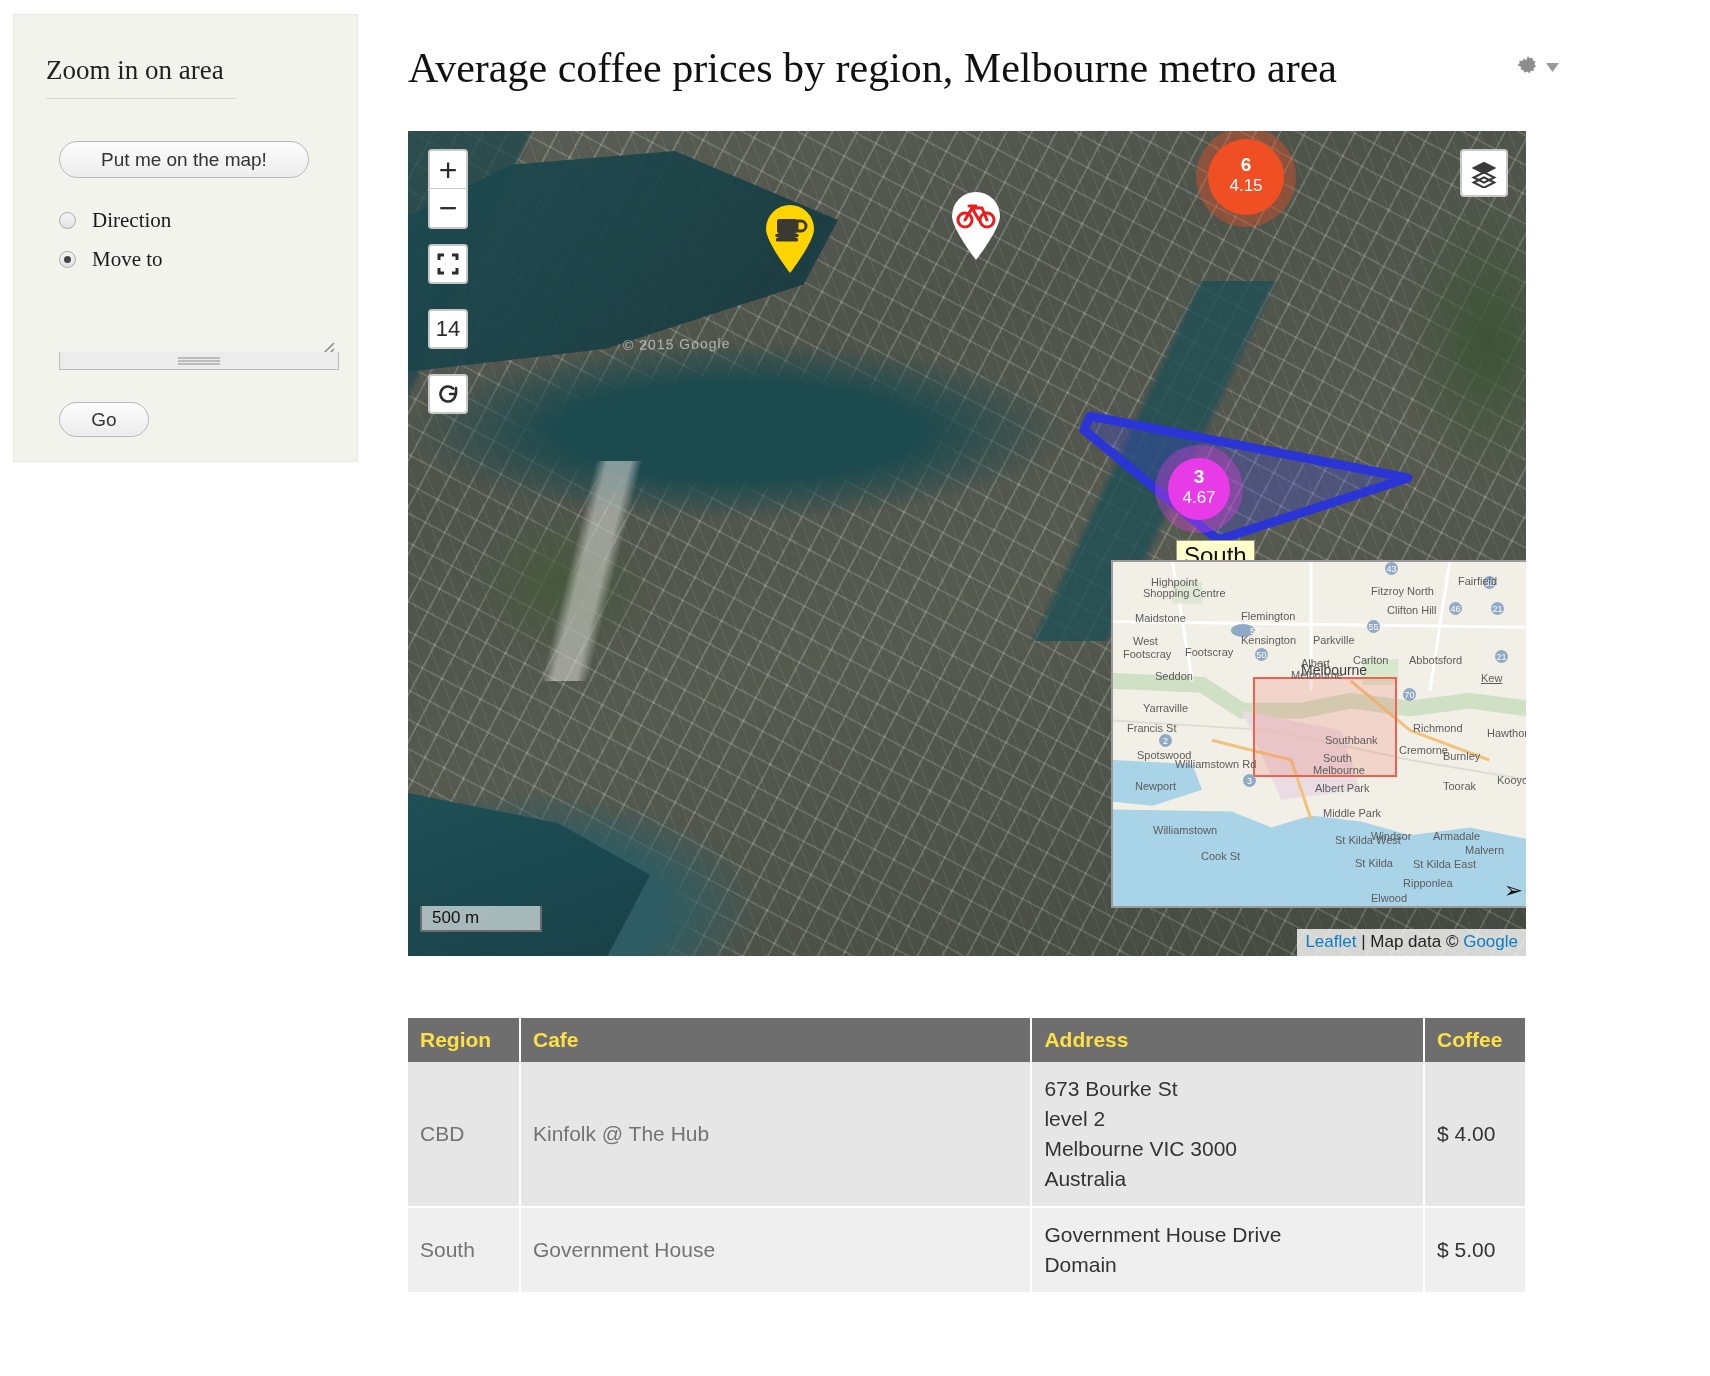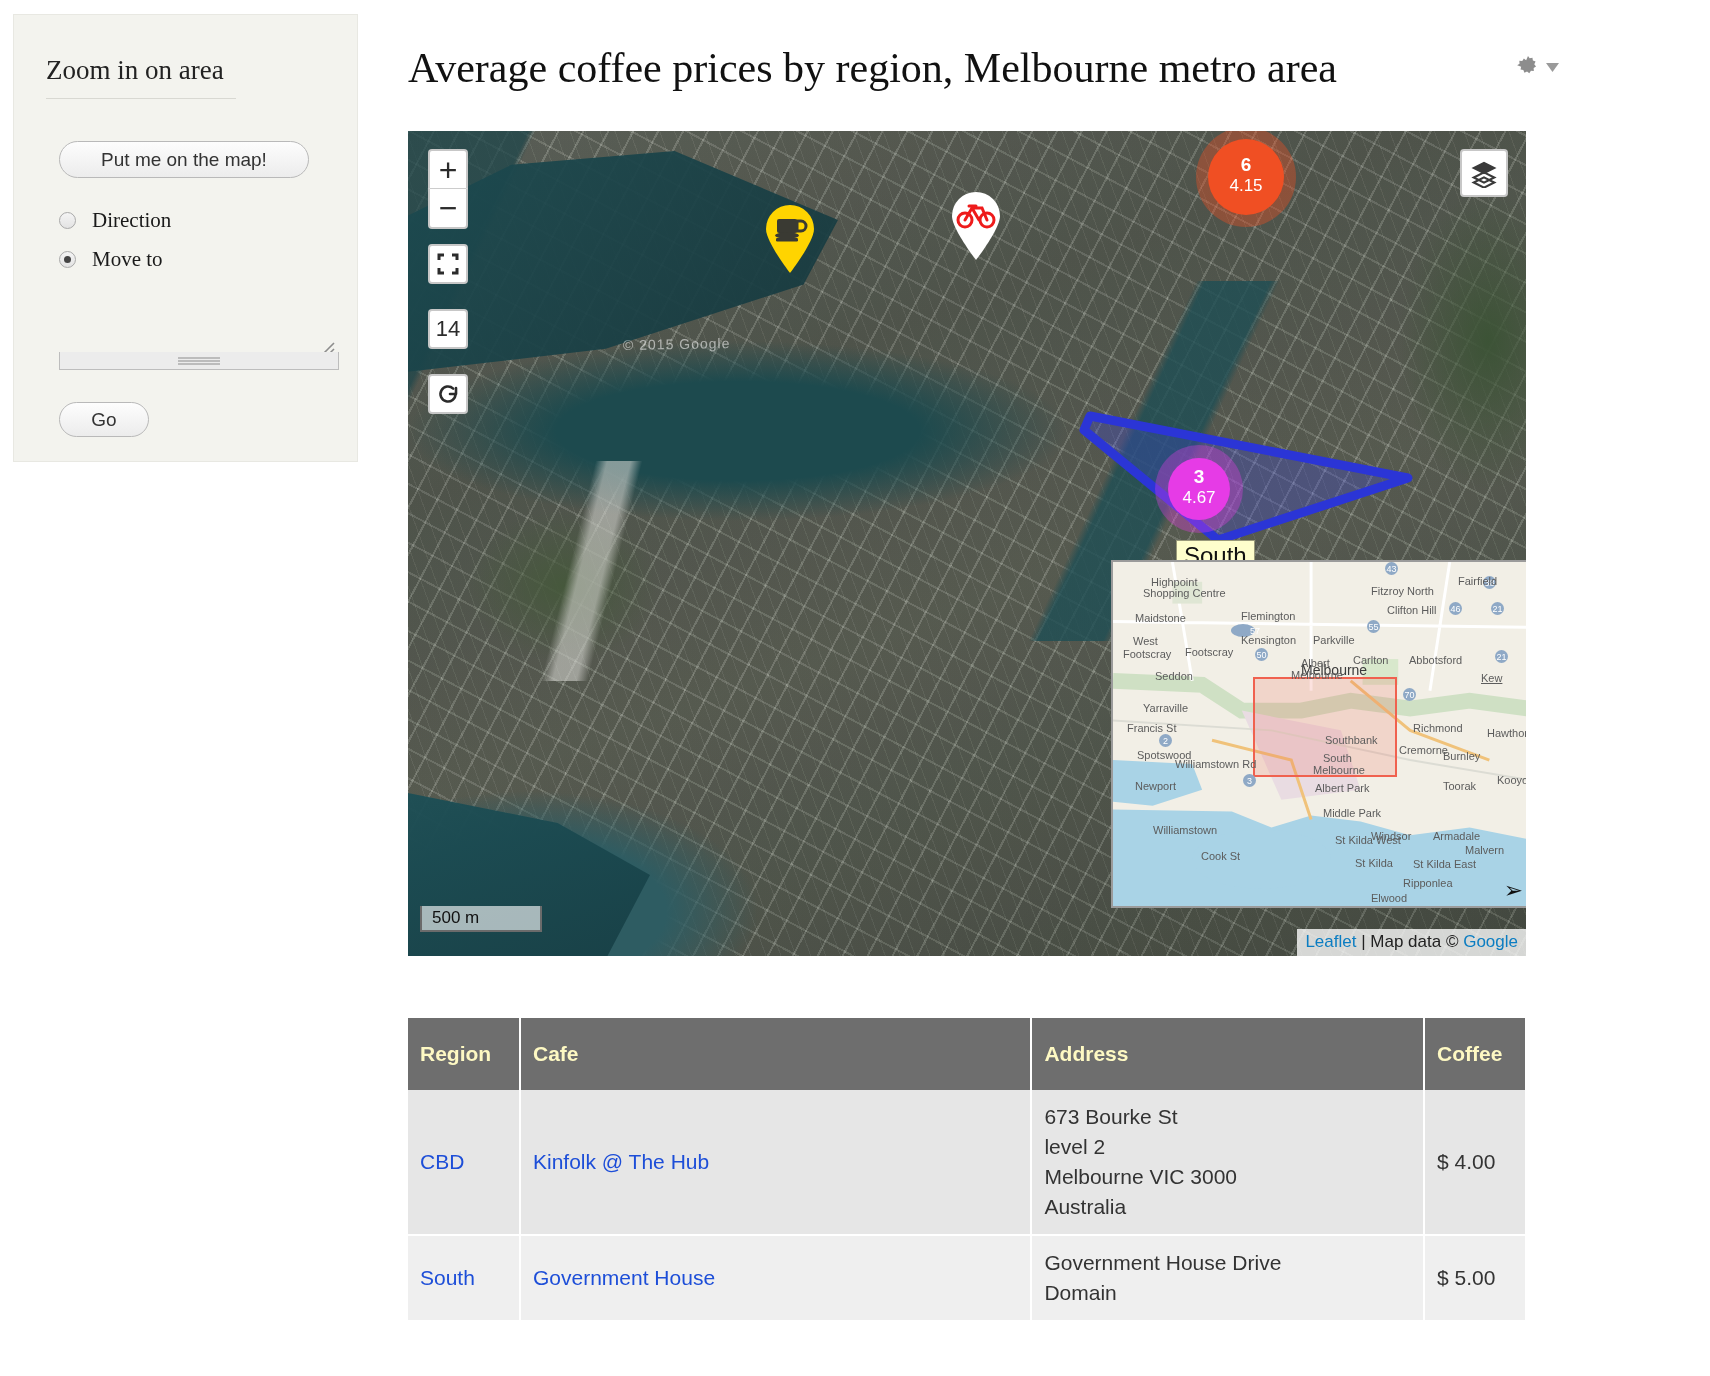--- a/index.html
+++ b/index.html
@@ -263,36 +263,36 @@
   }
 
   
   #data-table {
     position:absolute; left:408px; top:1018px;
     width:1119px;
     border-collapse:collapse;
     font-size:21px;
   }
   #data-table th {
-    background:#6e6e6e; color:#fef9c3;
+    background:#6e6e6e; color:#fde047;
     text-align:left; font-weight:bold;
-    padding:24px 12px;
+    padding:10px 12px;
     border-right:2px solid #fff;
     font-size:21px;
   }
   #data-table td {
     padding:12px 12px;
     border-right:2px solid #fff;
     border-bottom:2px solid #fff;
     color:#333;
     vertical-align:middle;
   }
   #data-table tr.r-odd  td { background:#e6e6e6; }
   #data-table tr.r-even td { background:#efefef; }
-  #data-table td a { color:#1d4ed8; text-decoration:none;text-align:right; }
+  #data-table td a { color:#737373; text-decoration:none;text-align:right; }
   .addr-cell { white-space:pre-line; line-height:30px; }
   .col-region { width:112px; }
   .col-cafe   { width:512px; }
   .col-addr   { width:393px; }
   .col-coffee { width:102px; }
 </style>
 </head>
 <body>
 
 <div id="sidebar">

